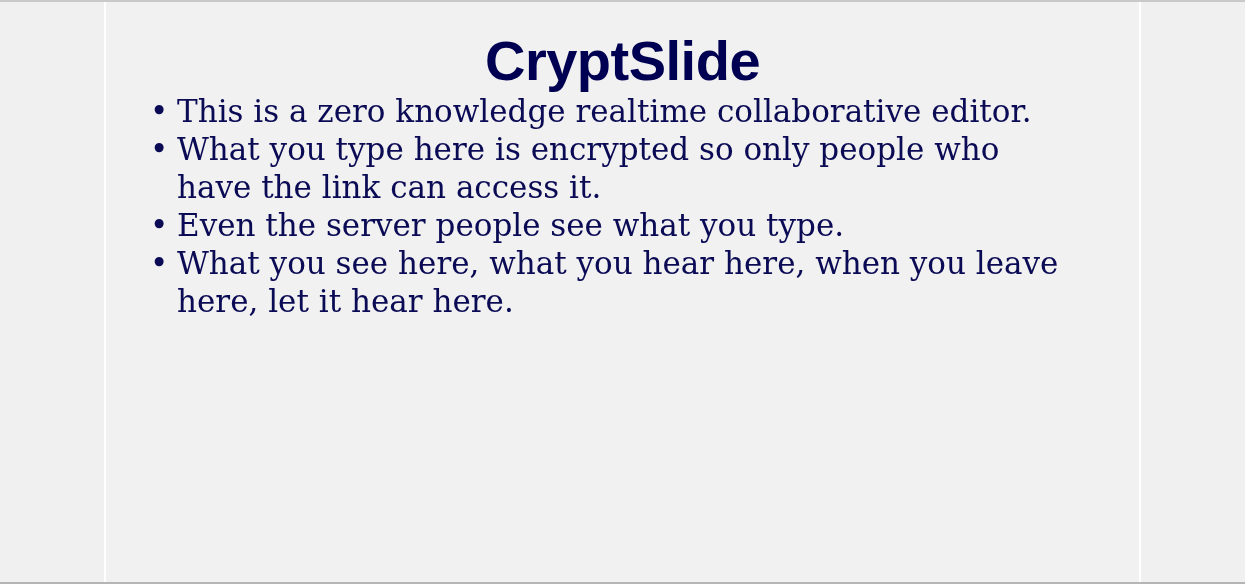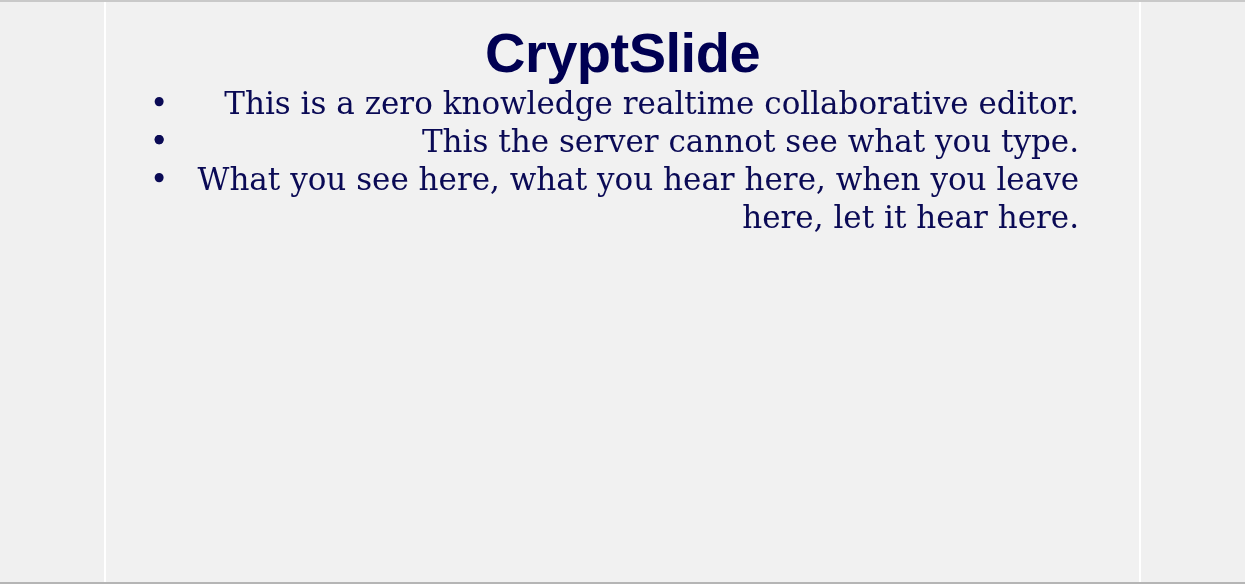--- a/index.html
+++ b/index.html
@@ -73,21 +73,21 @@
     width: 1033px;
     height: 580px;
     background: #f1f1f1;
     box-sizing: border-box;
     padding: 0;
     overflow: hidden;
   }
 
   .slide-title {
     margin: 0;
-    padding-top: 20px;
+    padding-top: 28px;
     text-align: center;
     font-family: "Liberation Sans", sans-serif;
     font-weight: bold;
     font-size: 56px;
     line-height: 62px;
     letter-spacing: -0.5px;
     color: #000052;
   }
 
   .slide-body {
@@ -113,21 +113,20 @@
     width: 18px;
     font-family: "DejaVu Serif", "Liberation Serif", serif;
     font-size: 31px;
     line-height: 38px;
     color: #0a0a55;
     text-align: center;
   }
 
   .bullet-text {
     display: block;
-    text-align: right;
   }
 </style>
 </head>
 <body>
 
 <div class="viewport">
 
   <div class="edge-rule-top"></div>
 
   <div class="gutter gutter-left"></div>
@@ -142,25 +141,26 @@
 
     <ul class="slide-body">
 
       <li class="bullet-row">
         <span class="bullet-marker">•</span>
         <span class="bullet-text">This is a zero knowledge realtime collaborative editor.</span>
       </li>
 
       <li class="bullet-row">
         <span class="bullet-marker">•</span>
+        <span class="bullet-text">What you type here is encrypted so only people who have the link can access it.</span>
       </li>
 
       <li class="bullet-row">
         <span class="bullet-marker">•</span>
-        <span class="bullet-text">This the server cannot see what you type.</span>
+        <span class="bullet-text">Even the server people see what you type.</span>
       </li>
 
       <li class="bullet-row">
         <span class="bullet-marker">•</span>
         <span class="bullet-text">What you see here, what you hear here, when you leave here, let it hear here.</span>
       </li>
 
     </ul>
 
   </div>

